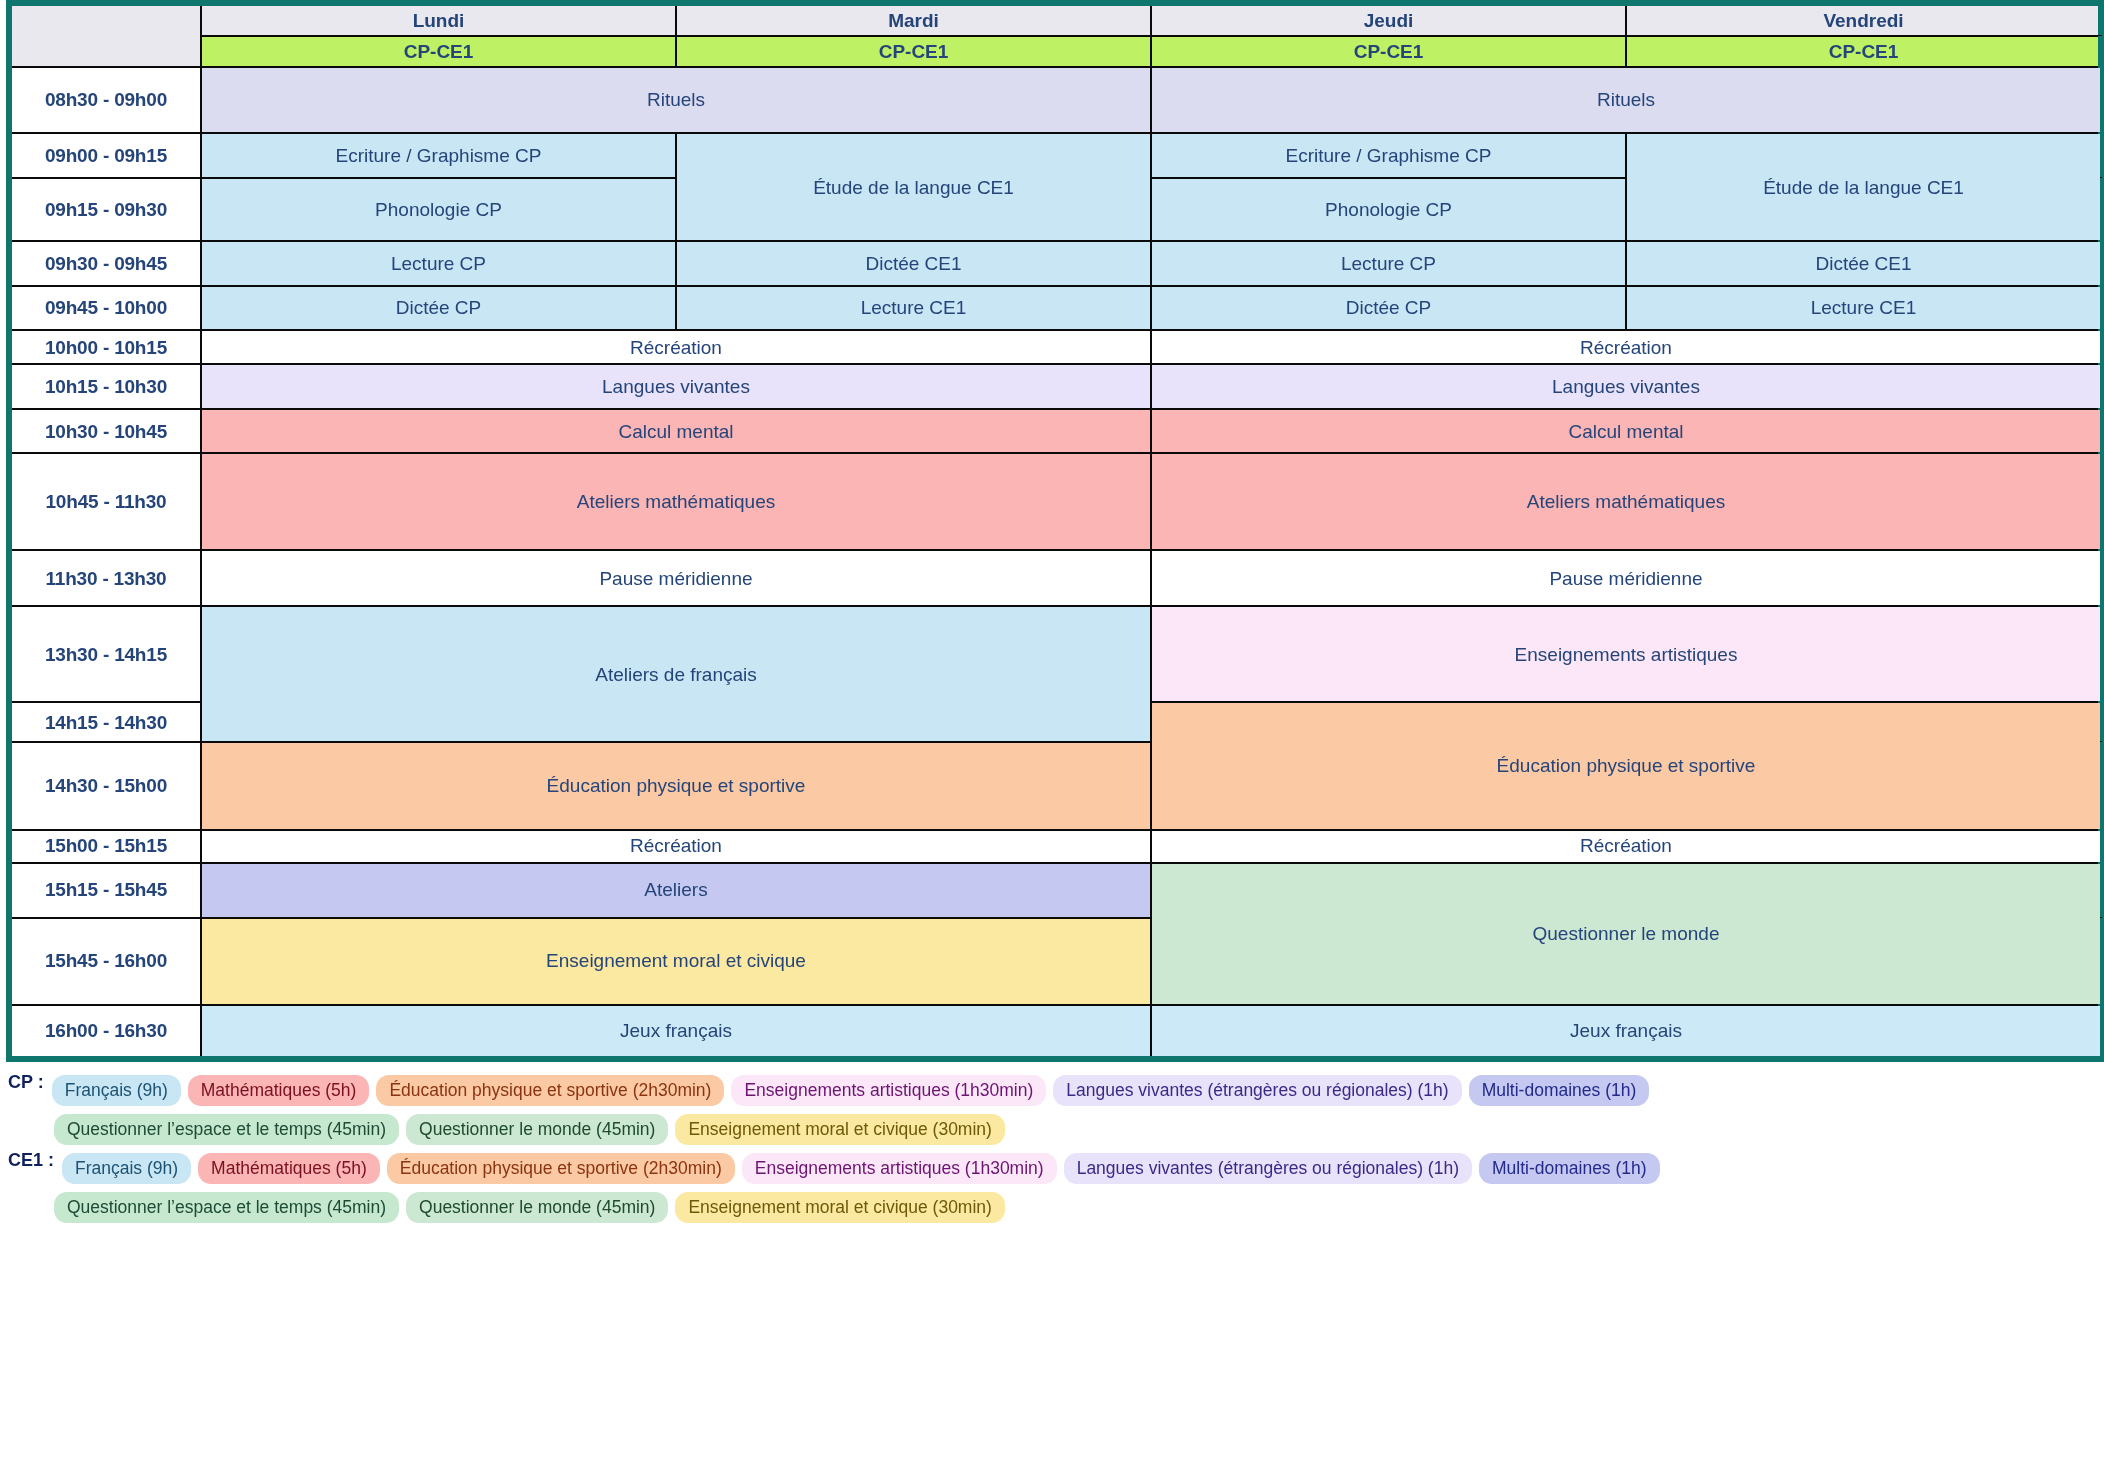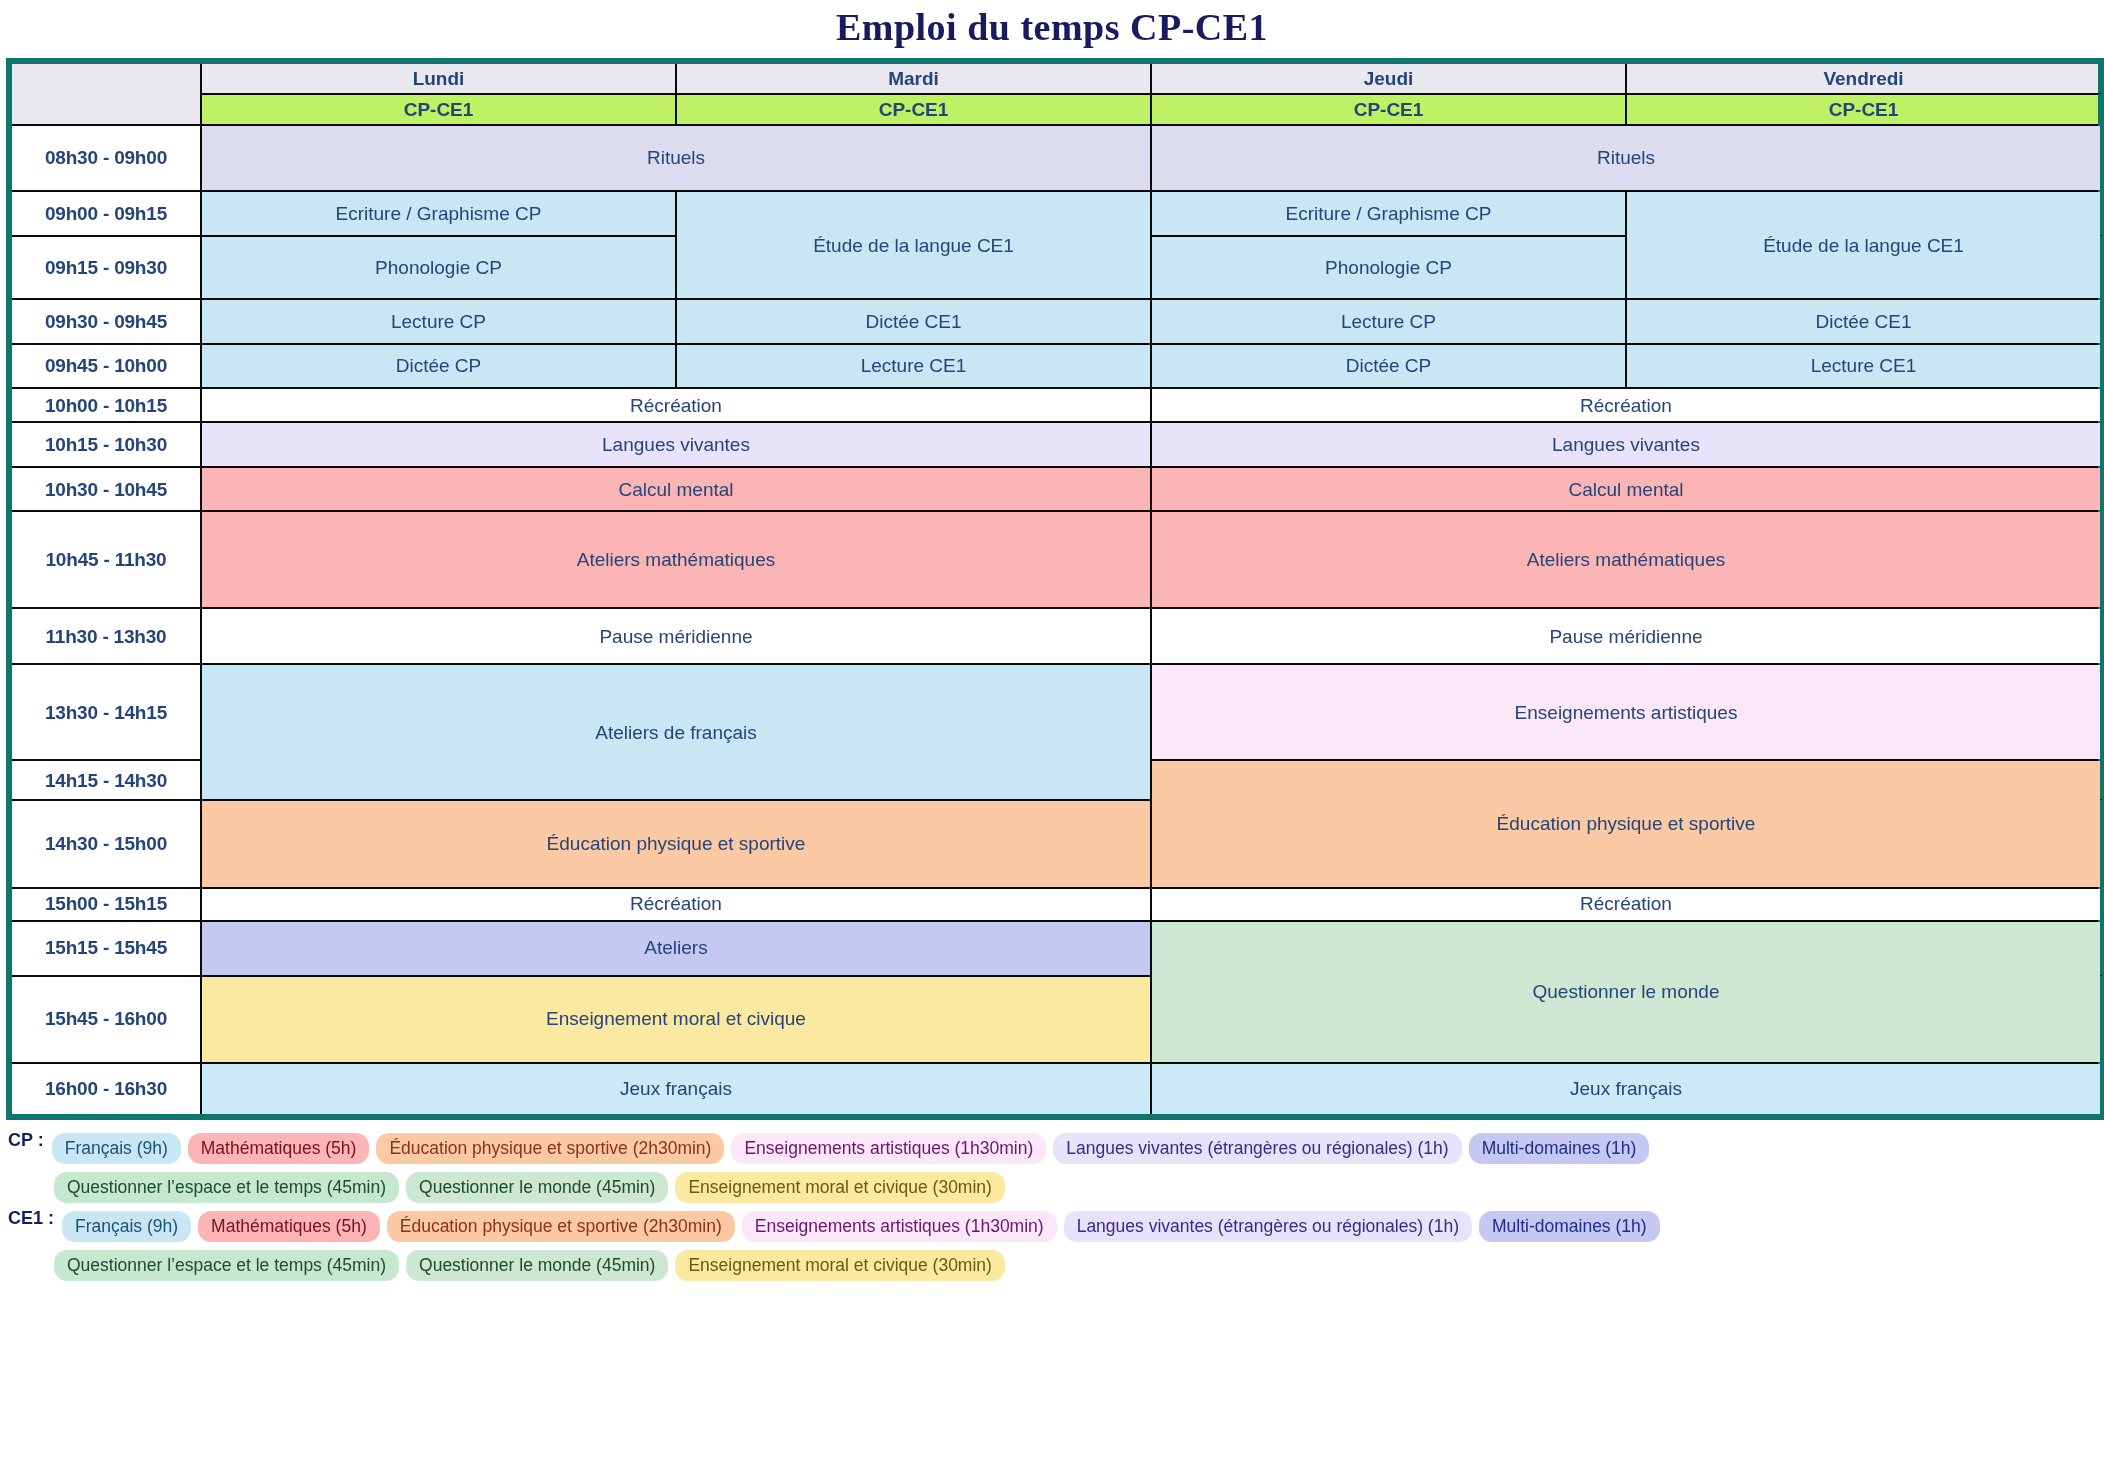--- a/index.html
+++ b/index.html
@@ -148,21 +148,20 @@
     margin: 3px 7px 3px 0;
     font-size: 17.5px;
     white-space: nowrap;
   }
 </style>
 </head>
 <body>
 
 <div class="page">
 
-  <h1 class="title">Emploi du temps CP-CE1</h1>
 
   <div class="tt-wrap">
     <table class="tt">
       <colgroup>
         <col class="c-time">
           <col class="c-day">
           <col class="c-day">
           <col class="c-day">
           <col class="c-day">
       </colgroup>

